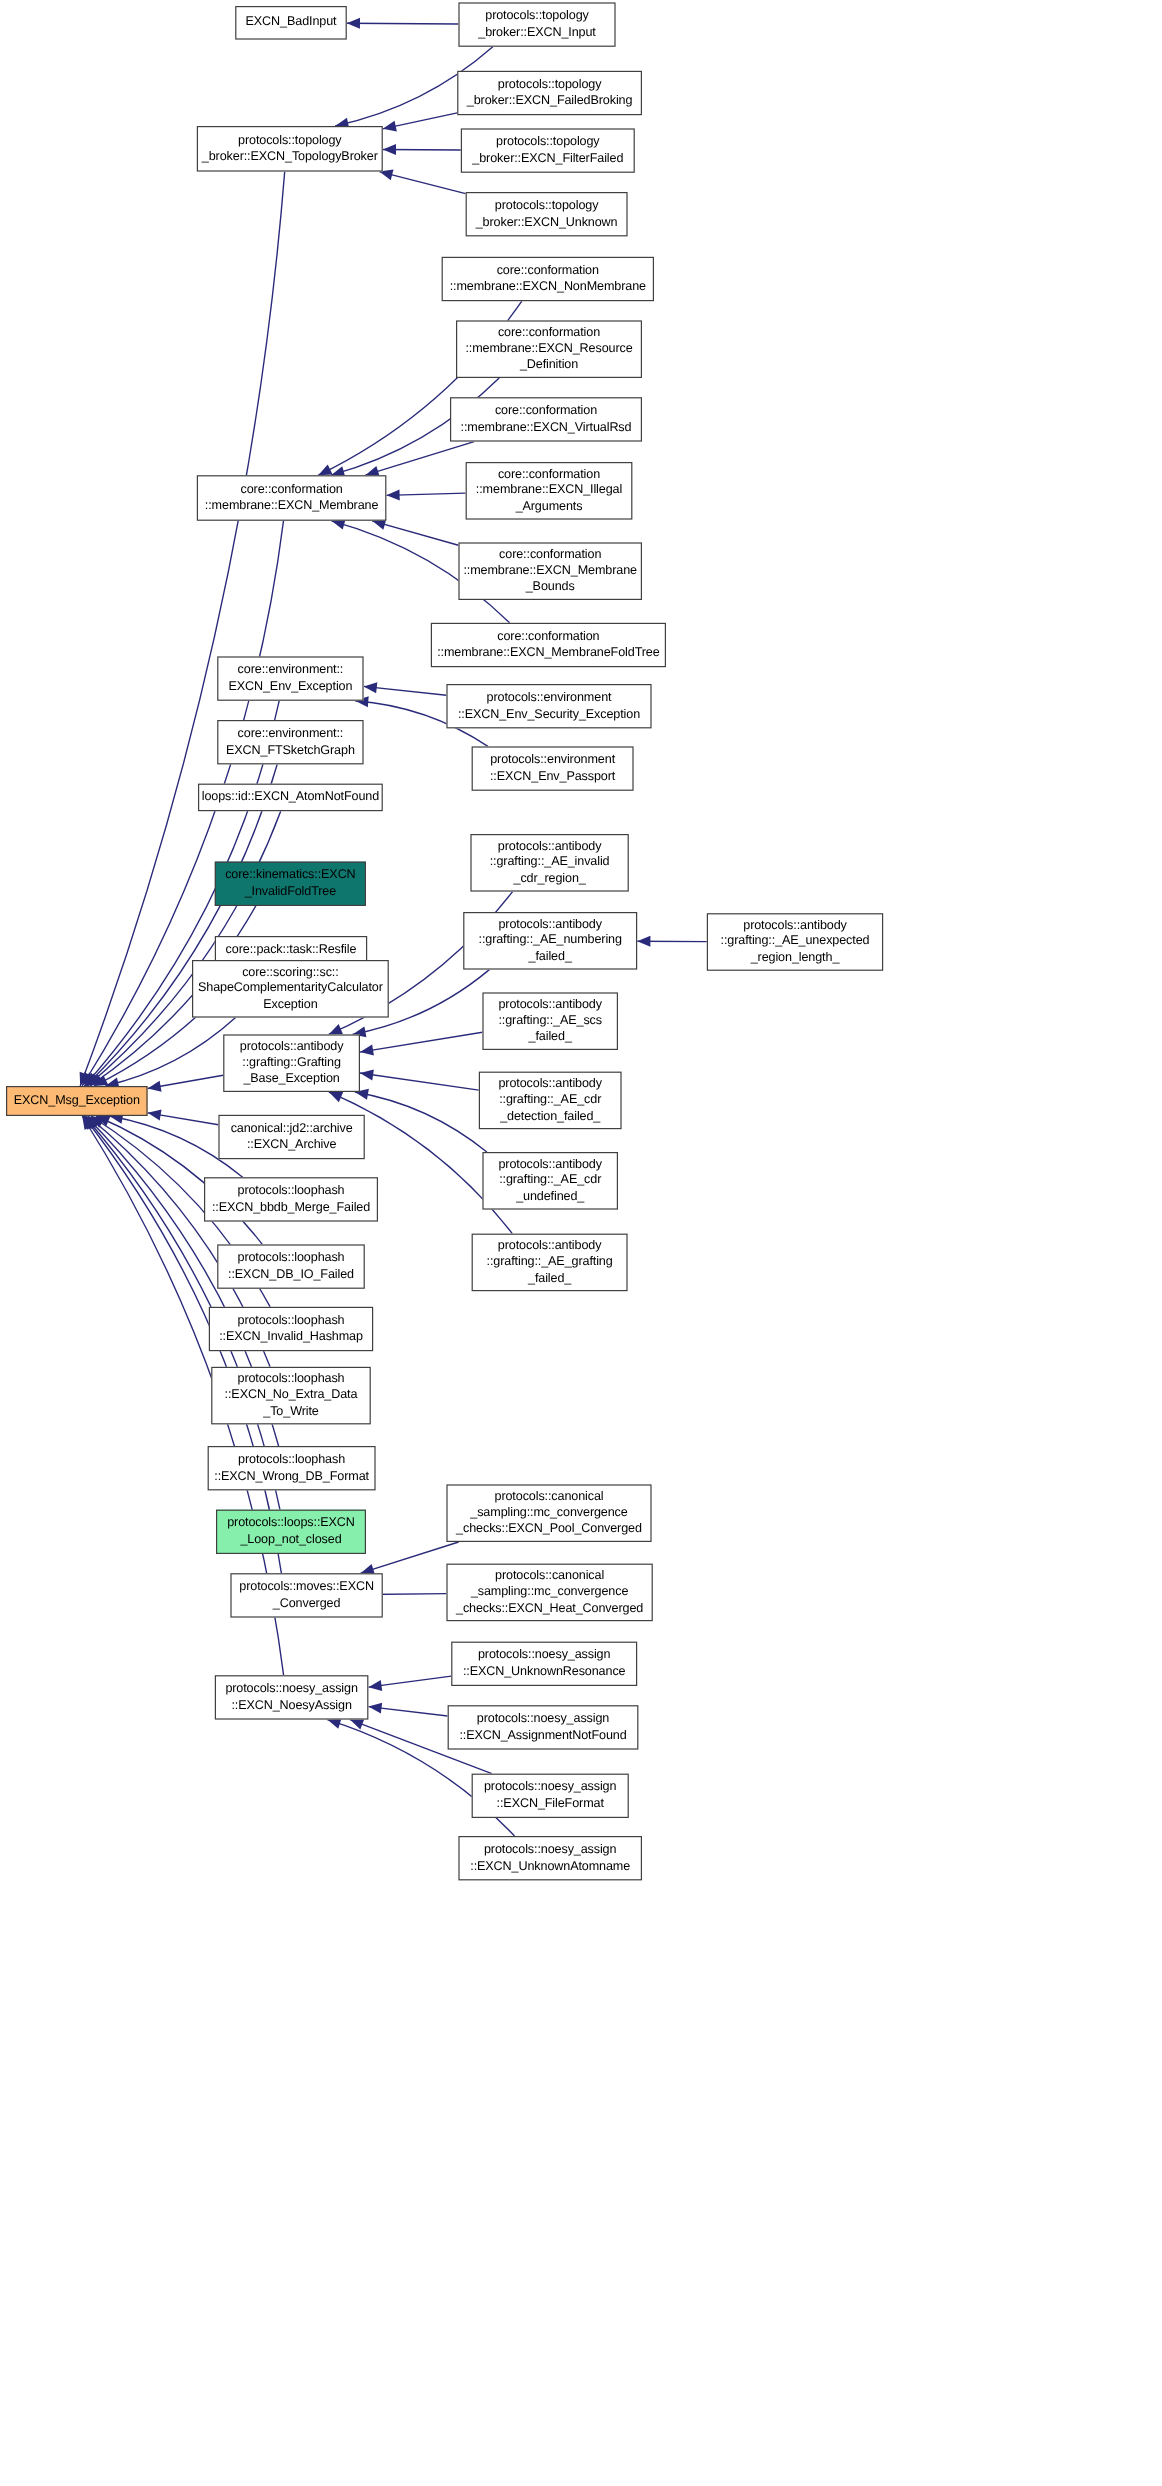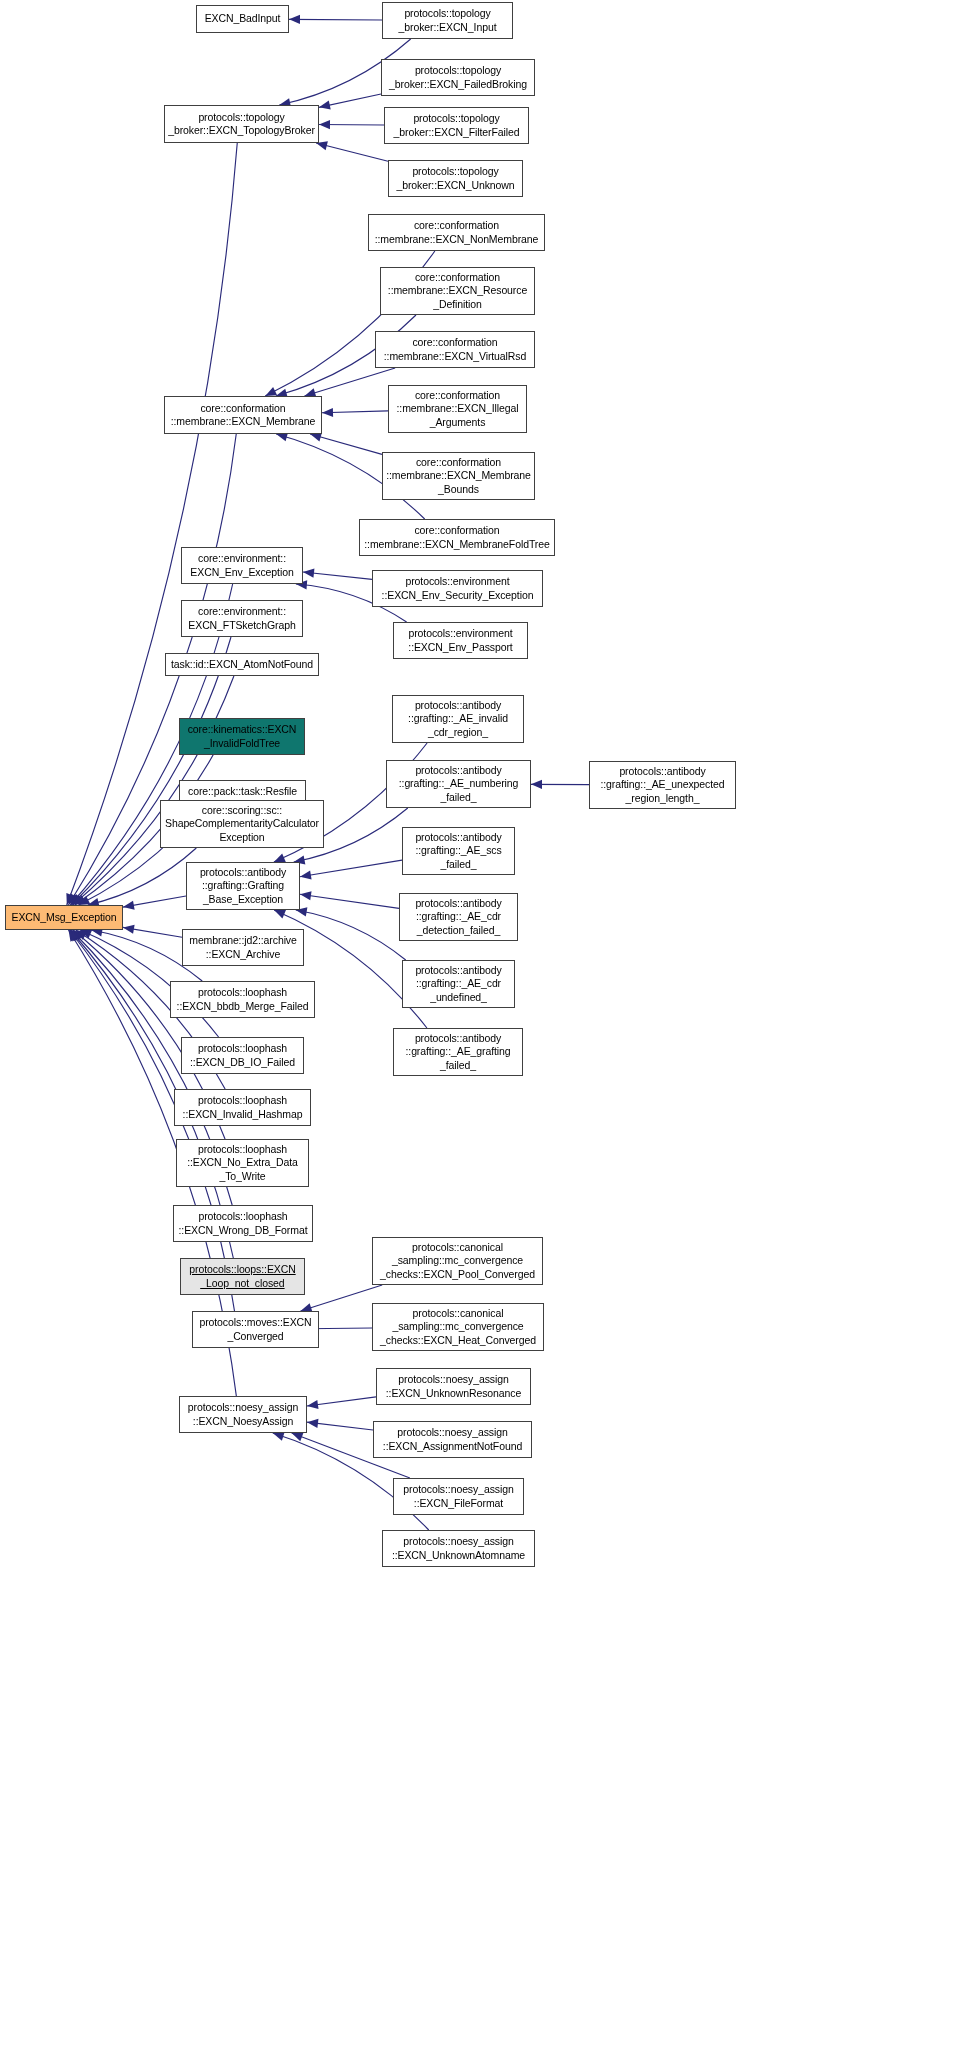--- a/index.html
+++ b/index.html
@@ -170,21 +170,21 @@
       <div class="node" style="left: 359px; top: 519px; width: 196px; height: 37px; background: rgb(255, 255, 255); border-color: rgb(64, 64, 64);"><span class="node-label">core::conformation
 ::membrane::EXCN_MembraneFoldTree</span></div>
       <div class="node" style="left: 181px; top: 547px; width: 122px; height: 37px; background: rgb(255, 255, 255); border-color: rgb(64, 64, 64);"><span class="node-label">core::environment::
 EXCN_Env_Exception</span></div>
       <div class="node" style="left: 372px; top: 570px; width: 171px; height: 37px; background: rgb(255, 255, 255); border-color: rgb(64, 64, 64);"><span class="node-label">protocols::environment
 ::EXCN_Env_Security_Exception</span></div>
       <div class="node" style="left: 181px; top: 600px; width: 122px; height: 37px; background: rgb(255, 255, 255); border-color: rgb(64, 64, 64);"><span class="node-label">core::environment::
 EXCN_FTSketchGraph</span></div>
       <div class="node" style="left: 393px; top: 622px; width: 135px; height: 37px; background: rgb(255, 255, 255); border-color: rgb(64, 64, 64);"><span class="node-label">protocols::environment
 ::EXCN_Env_Passport</span></div>
-      <div class="node" style="left: 165px; top: 653px; width: 154px; height: 23px; background: rgb(255, 255, 255); border-color: rgb(64, 64, 64);"><span class="node-label">task::id::EXCN_AtomNotFound</span></div>
+      <div class="node" style="left: 165px; top: 653px; width: 154px; height: 23px; background: rgb(255, 255, 255); border-color: rgb(64, 64, 64);"><span class="node-label">loops::id::EXCN_AtomNotFound</span></div>
       <div class="node" style="left: 179px; top: 718px; width: 126px; height: 37px; background: #0f766e; border-color: rgb(64, 64, 64);"><span class="node-label">core::kinematics::EXCN
 _InvalidFoldTree</span></div>
       <div class="node" style="left: 392px; top: 695px; width: 132px; height: 48px; background: rgb(255, 255, 255); border-color: rgb(64, 64, 64);"><span class="node-label">protocols::antibody
 ::grafting::_AE_invalid
 _cdr_region_</span></div>
       <div class="node" style="left: 179px; top: 780px; width: 127px; height: 37px; background: rgb(255, 255, 255); border-color: rgb(64, 64, 64);"><span class="node-label">core::pack::task::Resfile
 ReaderException</span></div>
       <div class="node" style="left: 386px; top: 760px; width: 145px; height: 48px; background: rgb(255, 255, 255); border-color: rgb(64, 64, 64);"><span class="node-label">protocols::antibody
 ::grafting::_AE_numbering
 _failed_</span></div>
@@ -197,40 +197,40 @@
       <div class="node" style="left: 402px; top: 827px; width: 113px; height: 48px; background: rgb(255, 255, 255); border-color: rgb(64, 64, 64);"><span class="node-label">protocols::antibody
 ::grafting::_AE_scs
 _failed_</span></div>
       <div class="node" style="left: 186px; top: 862px; width: 114px; height: 48px; background: rgb(255, 255, 255); border-color: rgb(64, 64, 64);"><span class="node-label">protocols::antibody
 ::grafting::Grafting
 _Base_Exception</span></div>
       <div class="node" style="left: 399px; top: 893px; width: 119px; height: 48px; background: rgb(255, 255, 255); border-color: rgb(64, 64, 64);"><span class="node-label">protocols::antibody
 ::grafting::_AE_cdr
 _detection_failed_</span></div>
       <div class="node" style="left: 5px; top: 905px; width: 118px; height: 25px; background: #fdba74; border-color: rgb(64, 64, 64);"><span class="node-label">EXCN_Msg_Exception</span></div>
-      <div class="node" style="left: 182px; top: 929px; width: 122px; height: 37px; background: rgb(255, 255, 255); border-color: rgb(64, 64, 64);"><span class="node-label">membrane::jd2::archive
+      <div class="node" style="left: 182px; top: 929px; width: 122px; height: 37px; background: rgb(255, 255, 255); border-color: rgb(64, 64, 64);"><span class="node-label">canonical::jd2::archive
 ::EXCN_Archive</span></div>
       <div class="node" style="left: 402px; top: 960px; width: 113px; height: 48px; background: rgb(255, 255, 255); border-color: rgb(64, 64, 64);"><span class="node-label">protocols::antibody
 ::grafting::_AE_cdr
 _undefined_</span></div>
       <div class="node" style="left: 170px; top: 981px; width: 145px; height: 37px; background: rgb(255, 255, 255); border-color: rgb(64, 64, 64);"><span class="node-label">protocols::loophash
 ::EXCN_bbdb_Merge_Failed</span></div>
       <div class="node" style="left: 393px; top: 1028px; width: 130px; height: 48px; background: rgb(255, 255, 255); border-color: rgb(64, 64, 64);"><span class="node-label">protocols::antibody
 ::grafting::_AE_grafting
 _failed_</span></div>
       <div class="node" style="left: 181px; top: 1037px; width: 123px; height: 37px; background: rgb(255, 255, 255); border-color: rgb(64, 64, 64);"><span class="node-label">protocols::loophash
 ::EXCN_DB_IO_Failed</span></div>
       <div class="node" style="left: 174px; top: 1089px; width: 137px; height: 37px; background: rgb(255, 255, 255); border-color: rgb(64, 64, 64);"><span class="node-label">protocols::loophash
 ::EXCN_Invalid_Hashmap</span></div>
       <div class="node" style="left: 176px; top: 1139px; width: 133px; height: 48px; background: rgb(255, 255, 255); border-color: rgb(64, 64, 64);"><span class="node-label">protocols::loophash
 ::EXCN_No_Extra_Data
 _To_Write</span></div>
       <div class="node" style="left: 173px; top: 1205px; width: 140px; height: 37px; background: rgb(255, 255, 255); border-color: rgb(64, 64, 64);"><span class="node-label">protocols::loophash
 ::EXCN_Wrong_DB_Format</span></div>
-      <div class="node" style="left: 180px; top: 1258px; width: 125px; height: 37px; background: #e5e5e5; border-color: rgb(64, 64, 64); text-decoration: underline;"><span class="node-label">protocols::loops::EXCN
+      <div class="node" style="left: 180px; top: 1258px; width: 125px; height: 37px; background: #86efac; border-color: rgb(64, 64, 64);"><span class="node-label">protocols::loops::EXCN
 _Loop_not_closed</span></div>
       <div class="node" style="left: 372px; top: 1237px; width: 171px; height: 48px; background: rgb(255, 255, 255); border-color: rgb(64, 64, 64);"><span class="node-label">protocols::canonical
 _sampling::mc_convergence
 _checks::EXCN_Pool_Converged</span></div>
       <div class="node" style="left: 192px; top: 1311px; width: 127px; height: 37px; background: rgb(255, 255, 255); border-color: rgb(64, 64, 64);"><span class="node-label">protocols::moves::EXCN
 _Converged</span></div>
       <div class="node" style="left: 372px; top: 1303px; width: 172px; height: 48px; background: rgb(255, 255, 255); border-color: rgb(64, 64, 64);"><span class="node-label">protocols::canonical
 _sampling::mc_convergence
 _checks::EXCN_Heat_Converged</span></div>
       <div class="node" style="left: 376px; top: 1368px; width: 155px; height: 37px; background: rgb(255, 255, 255); border-color: rgb(64, 64, 64);"><span class="node-label">protocols::noesy_assign

